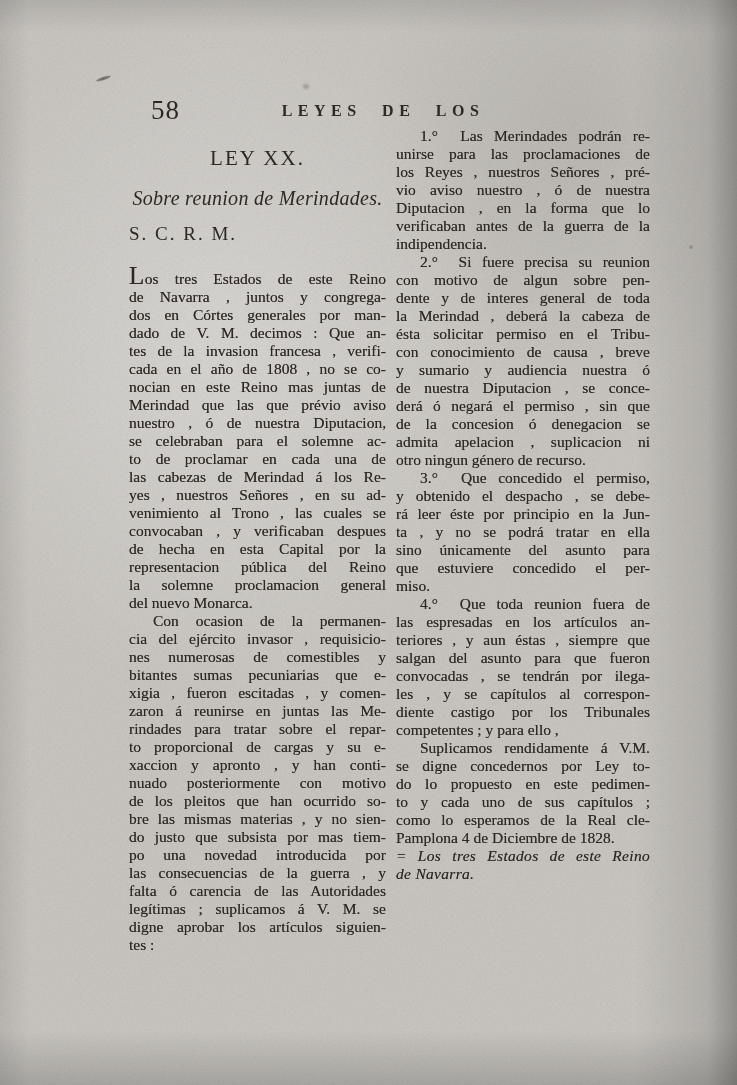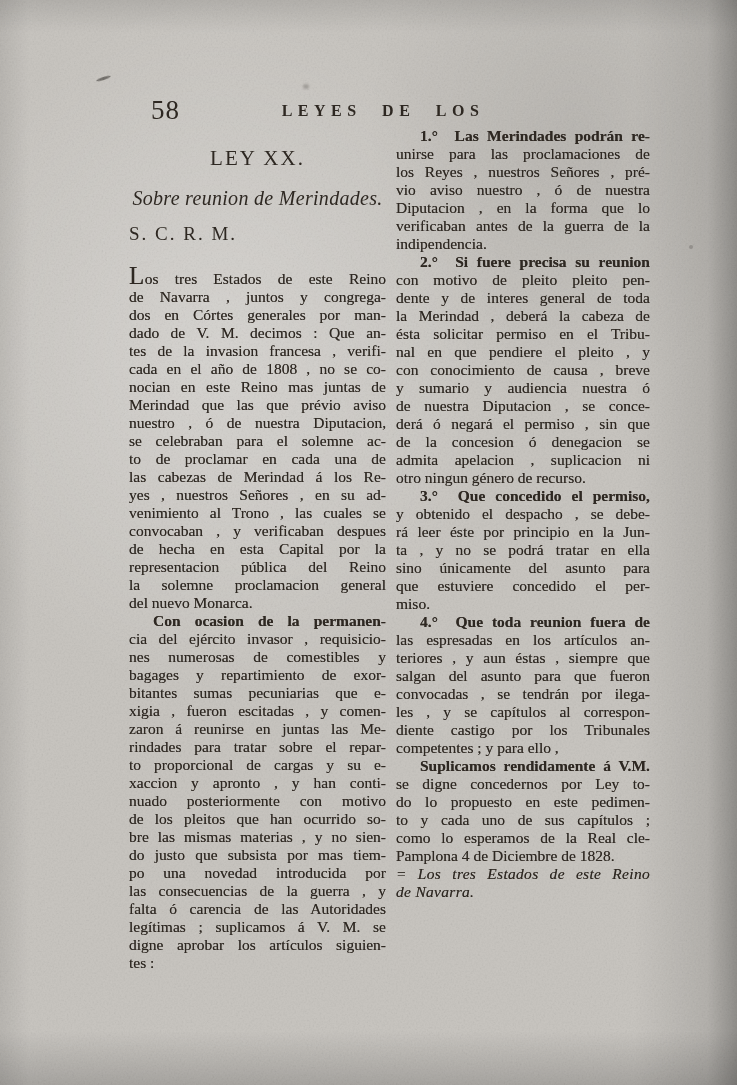--- a/index.html
+++ b/index.html
@@ -24,21 +24,21 @@
   .col{position:absolute;}
   .col-left{left:129px;top:147px;width:257px;}
   .col-right{left:396px;top:127px;width:254px;}
   .law-heading{text-align:center;font-size:21px;line-height:1.1;letter-spacing:2px;margin:0 0 17px;}
   .law-subtitle{text-align:center;font-style:italic;font-size:20px;line-height:1.1;margin:0 0 15px;letter-spacing:.3px;}
   .salutation{font-size:19px;line-height:1.1;letter-spacing:2px;margin:0 0 18px;}
   .body-text{text-shadow:0 0 .6px rgba(46,40,34,.65);}
   .para{margin:0;}
   .line{font-size:15.5px;line-height:18px;text-align:justify;text-align-last:justify;}
   .line.last{text-align-last:left;}
-  .line.indent{text-indent:24px;font-weight:bold;}
+  .line.indent{text-indent:24px;}
   .para.italic .line{font-style:italic;letter-spacing:.3px;}
   .initial{font-size:25px;line-height:1;letter-spacing:.5px;}
 </style>
 </head>
 <body>
 
 <div class="page">
 
   <svg class="noise" width="737" height="1085" xmlns="http://www.w3.org/2000/svg">
     <filter id="grain">
@@ -78,21 +78,20 @@
           <div class="line">convocaban , y verificaban despues</div>
           <div class="line">de hecha en esta Capital por la</div>
           <div class="line">representacion pública del Reino</div>
           <div class="line">la solemne proclamacion general</div>
           <div class="line last">del nuevo Monarca.</div>
         </div>
         <div class="para">
           <div class="line indent">Con ocasion de la permanen-</div>
           <div class="line">cia del ejército invasor , requisicio-</div>
           <div class="line">nes numerosas de comestibles y</div>
-          <div class="line">bagages y repartimiento de exor-</div>
           <div class="line">bitantes sumas pecuniarias que e-</div>
           <div class="line">xigia , fueron escitadas , y comen-</div>
           <div class="line">zaron á reunirse en juntas las Me-</div>
           <div class="line">rindades para tratar sobre el repar-</div>
           <div class="line">to proporcional de cargas y su e-</div>
           <div class="line">xaccion y apronto , y han conti-</div>
           <div class="line">nuado posteriormente con motivo</div>
           <div class="line">de los pleitos que han ocurrido so-</div>
           <div class="line">bre las mismas materias , y no sien-</div>
           <div class="line">do justo que subsista por mas tiem-</div>
@@ -112,25 +111,24 @@
           <div class="line indent">1.°&nbsp;&nbsp;Las Merindades podrán re-</div>
           <div class="line">unirse para las proclamaciones de</div>
           <div class="line">los Reyes , nuestros Señores , pré-</div>
           <div class="line">vio aviso nuestro , ó de nuestra</div>
           <div class="line">Diputacion , en la forma que lo</div>
           <div class="line">verificaban antes de la guerra de la</div>
           <div class="line last">indipendencia.</div>
         </div>
         <div class="para">
           <div class="line indent">2.°&nbsp;&nbsp;Si fuere precisa su reunion</div>
-          <div class="line">con motivo de pleito pleito pen-</div>
+          <div class="line">con motivo de algun sobre pen-</div>
           <div class="line">dente y de interes general de toda</div>
           <div class="line">la Merindad , deberá la cabeza de</div>
           <div class="line">ésta solicitar permiso en el Tribu-</div>
-          <div class="line">nal en que pendiere el pleito , y</div>
           <div class="line">con conocimiento de causa , breve</div>
           <div class="line">y sumario y audiencia nuestra ó</div>
           <div class="line">de nuestra Diputacion , se conce-</div>
           <div class="line">derá ó negará el permiso , sin que</div>
           <div class="line">de la concesion ó denegacion se</div>
           <div class="line">admita apelacion , suplicacion ni</div>
           <div class="line last">otro ningun género de recurso.</div>
         </div>
         <div class="para">
           <div class="line indent">3.°&nbsp;&nbsp;Que concedido el permiso,</div>

